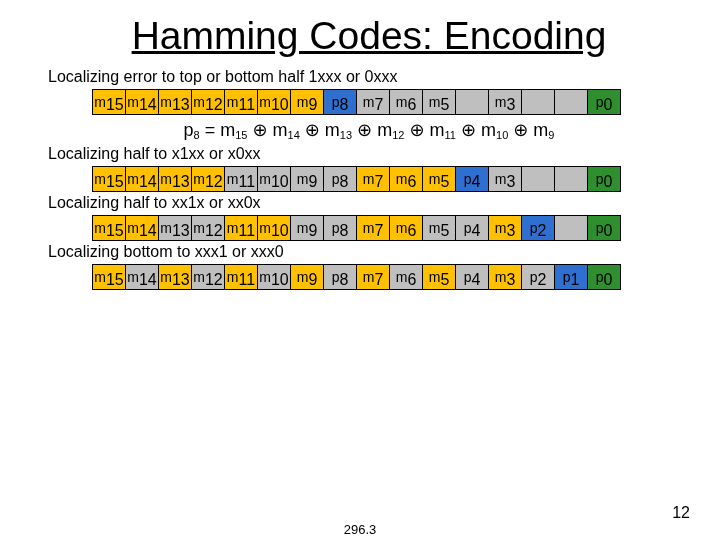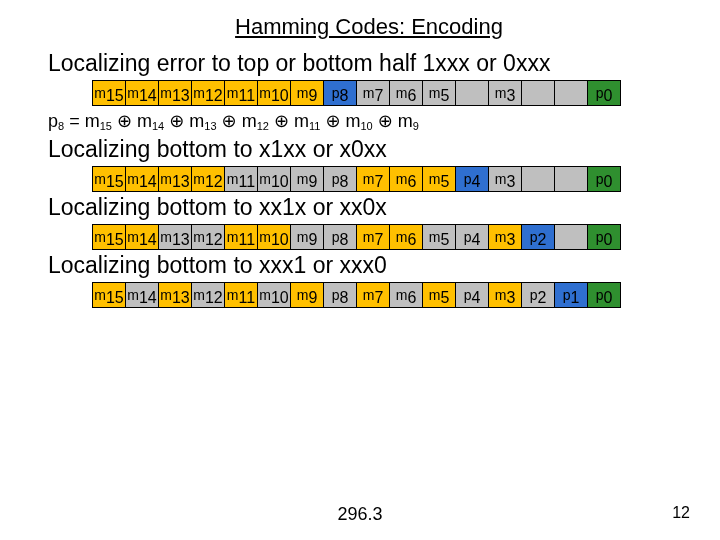--- a/index.html
+++ b/index.html
@@ -10,28 +10,28 @@
     font-family: "Comic Sans MS", "Comic Sans", cursive, sans-serif;
     background: #fff;
     color: #000;
     position: relative;
   }
   .slide {
     padding: 14px 30px 0 48px;
   }
   h1 {
     font-family: "Comic Sans MS", "Comic Sans", cursive, sans-serif;
-    font-size: 22px;
+    font-size: 39px;
     margin: 0 0 10px 0;
     text-align: center;
     font-weight: normal;
   }
   h1 span { text-decoration: underline; }
   .line {
-    font-size: 23px;
+    font-size: 16px;
     margin: 2px 0 2px 0;
     font-family: "Comic Sans MS", "Comic Sans", cursive, sans-serif;
   }
   .strip {
     display: flex;
     margin: 3px 0 2px 44px;
   }
   .cell {
     width: 34px;
     height: 26px;
@@ -47,37 +47,38 @@
   }
   .cell.first { margin-left: 0; }
   .cell .sub { font-size: 16px; position: relative; top: 3px; }
   .yellow { background: #ffc000; }
   .gray   { background: #bfbfbf; }
   .blue   { background: #2f6fd0; }
   .green  { background: #2f8f2f; }
   .eq {
     font-family: "Comic Sans MS", "Comic Sans", cursive, sans-serif;
     font-size: 18px;
+    text-align: center;
     margin: 4px 0 4px 0;
   }
   .eq .sub { font-size: 11px; position: relative; top: 3px; }
   .footer-num {
     position: absolute;
     right: 30px;
     bottom: 18px;
     font-family: "Comic Sans MS", cursive, sans-serif;
     font-size: 16px;
   }
   .footer-course {
     position: absolute;
     left: 0; right: 0;
-    bottom: 15px;
+    bottom: 3px;
     text-align: center;
     font-family: "Comic Sans MS", cursive, sans-serif;
-    font-size: 18px;
+    font-size: 13px;
   }
 </style>
 </head>
 <body>
 
 <div class="slide">
   <h1><span>Hamming Codes: Encoding</span></h1>
   <div id="rows">
       <div class="line">Localizing error to top or bottom half 1xxx or 0xxx</div>
       <div class="strip">
@@ -131,21 +132,21 @@
           <span class="sub">3</span>
         </div>
         <div class="cell gray"></div>
         <div class="cell gray"></div>
         <div class="cell green">
           <span>p</span>
           <span class="sub">0</span>
         </div>
       </div>
       <div class="eq">p<span class="sub">8</span> = m<span class="sub">1</span><span class="sub">5</span> ⊕ m<span class="sub">1</span><span class="sub">4</span> ⊕ m<span class="sub">1</span><span class="sub">3</span> ⊕ m<span class="sub">1</span><span class="sub">2</span> ⊕ m<span class="sub">1</span><span class="sub">1</span> ⊕ m<span class="sub">1</span><span class="sub">0</span> ⊕ m<span class="sub">9</span></div>
-      <div class="line">Localizing bottom to x1xx or x0xx</div>
+      <div class="line">Localizing half to x1xx or x0xx</div>
       <div class="strip">
         <div class="cell yellow first">
           <span>m</span>
           <span class="sub">15</span>
         </div>
         <div class="cell yellow">
           <span>m</span>
           <span class="sub">14</span>
         </div>
         <div class="cell yellow">
@@ -192,21 +193,21 @@
           <span>m</span>
           <span class="sub">3</span>
         </div>
         <div class="cell gray"></div>
         <div class="cell gray"></div>
         <div class="cell green">
           <span>p</span>
           <span class="sub">0</span>
         </div>
       </div>
-      <div class="line">Localizing bottom to xx1x or xx0x</div>
+      <div class="line">Localizing half to xx1x or xx0x</div>
       <div class="strip">
         <div class="cell yellow first">
           <span>m</span>
           <span class="sub">15</span>
         </div>
         <div class="cell yellow">
           <span>m</span>
           <span class="sub">14</span>
         </div>
         <div class="cell gray">

